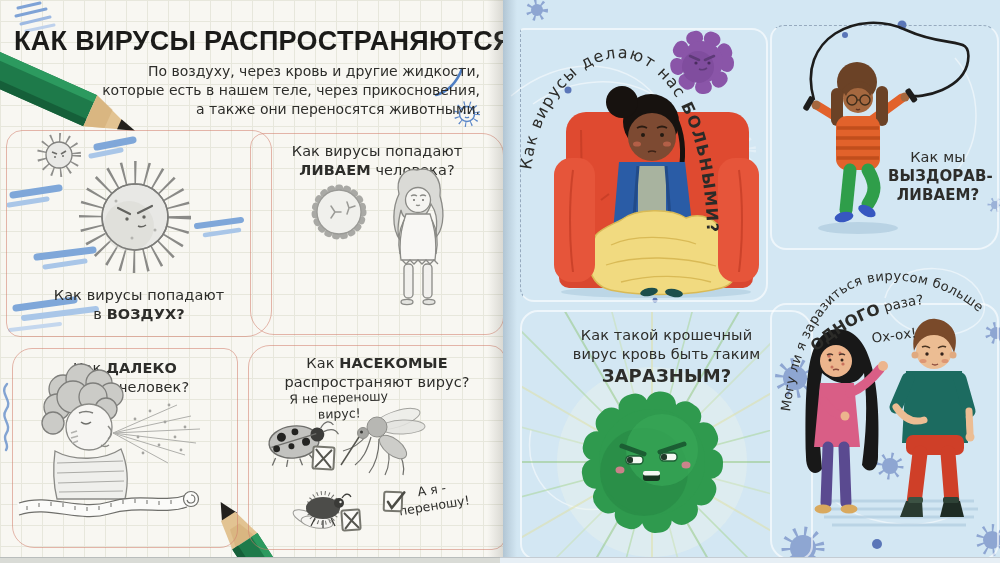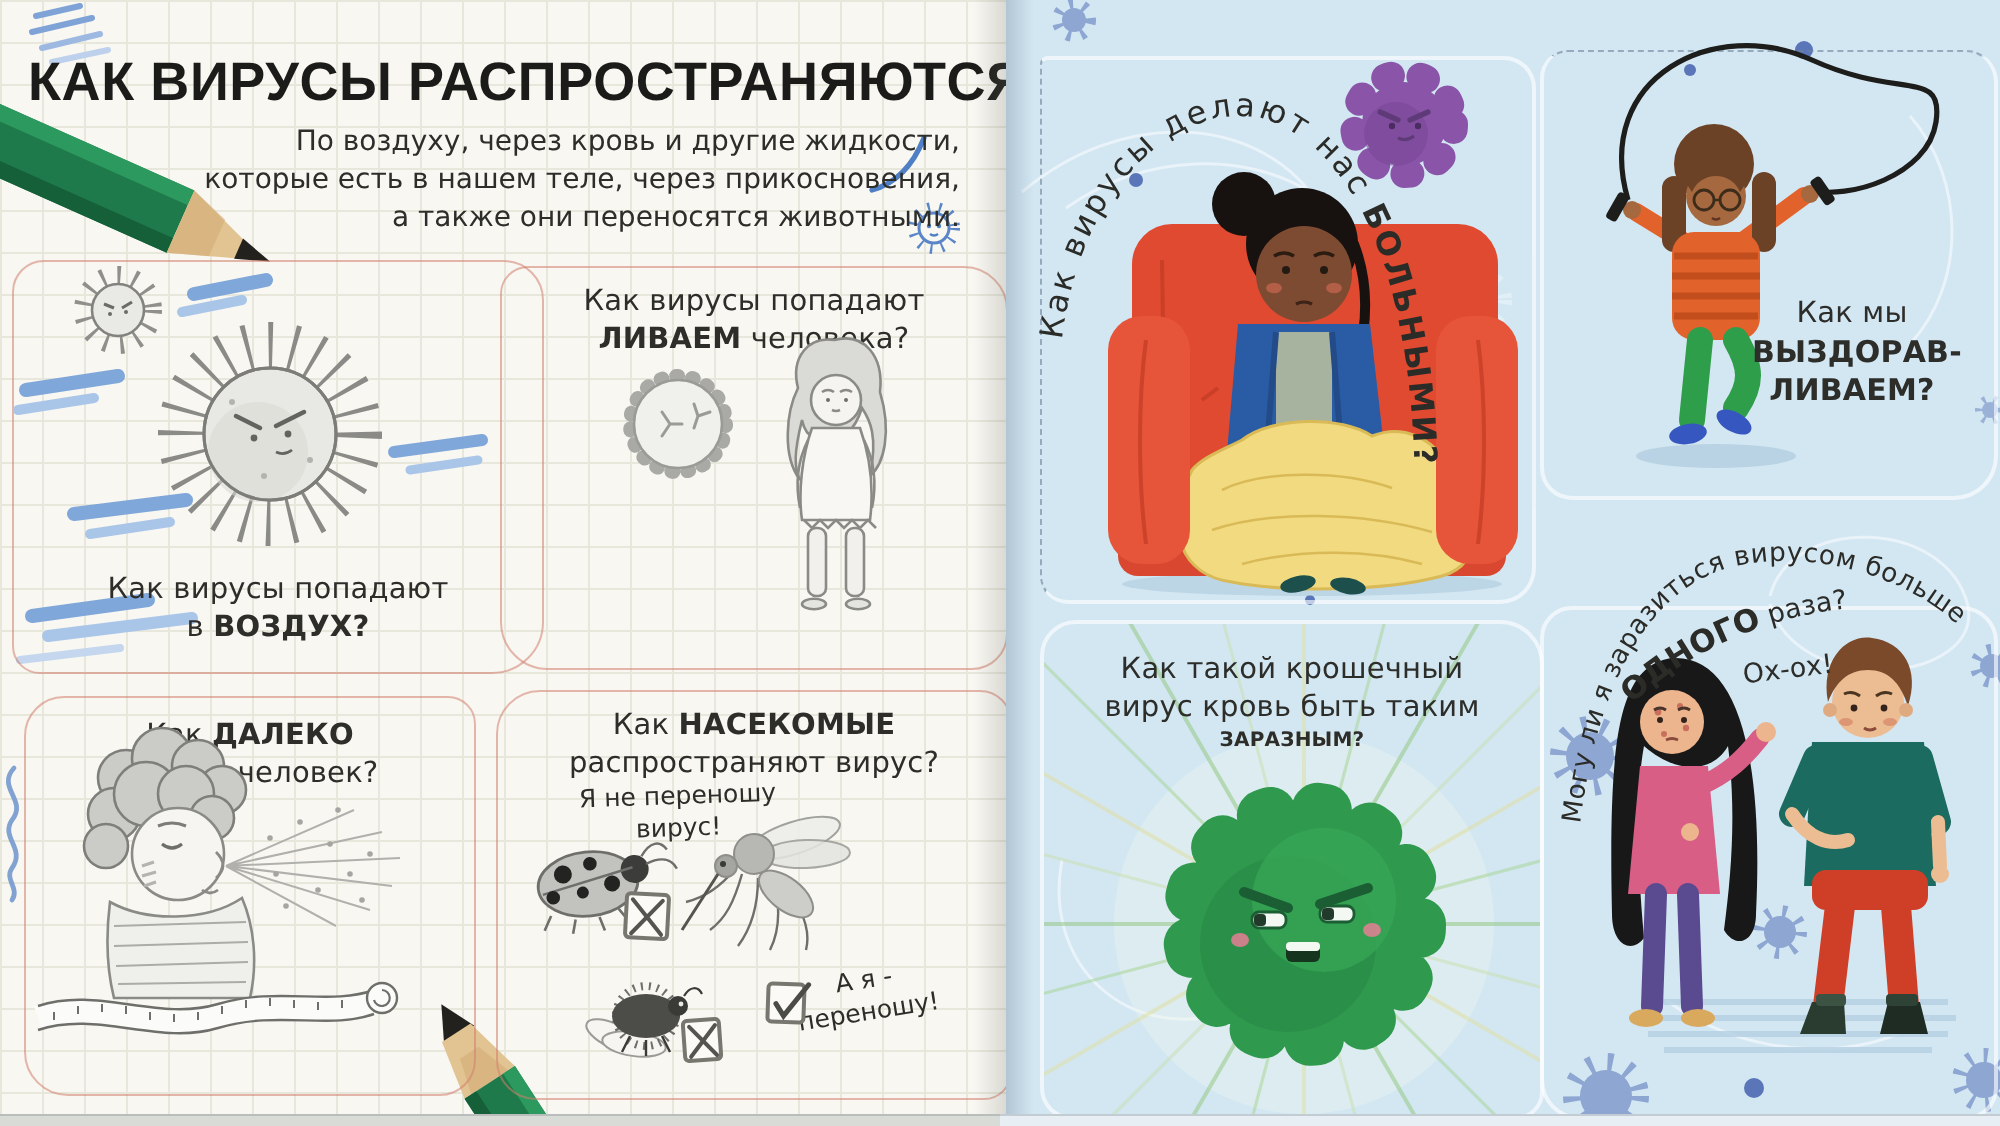--- a/index.html
+++ b/index.html
@@ -391,28 +391,28 @@
           <path d="M85 96 L88 96" stroke="#3d2c1a" stroke-width="1.2"></path>
           <path d="M84 105 Q86 106.5 88 105" stroke="#5e3323" stroke-width="1.3" fill="none"></path>
           <rect x="64" y="112" width="44" height="54" rx="11" fill="#e2622b"></rect>
           <path d="M65 124 h42 M64 134 h44 M64 144 h44 M65 154 h42" stroke="#c14e1c" stroke-width="3.4" fill="none"></path>
           <path d="M78 166 L74 206" stroke="#2f9e4a" stroke-width="13" stroke-linecap="round" fill="none"></path>
           <path d="M96 166 C104 180 104 188 96 200" stroke="#2f9e4a" stroke-width="13" stroke-linecap="round" fill="none"></path>
           <ellipse cx="72" cy="213" rx="9.5" ry="5" fill="#3757c0" transform="rotate(-10 72 213)"></ellipse>
           <ellipse cx="95" cy="207" rx="9.5" ry="5" fill="#3757c0" transform="rotate(28 95 207)"></ellipse>
         </g>
       </svg>
-      <div class="abs q" style="left:104px;top:122px;width:100px;">
+      <div class="abs q" style="left:116px;top:122px;width:100px;">
         <div><span>Как мы</span></div>
         <div style="font-size:15px;"><b>ВЫЗДОРАВ-</b></div>
         <div style="font-size:15px;"><b>ЛИВАЕМ?</b></div>
       </div>
     </div>
 
-    <div class="flapR" style="left:17px;top:310px;width:248px;height:246px;border-radius:18px 22px 14px 16px;overflow:hidden;">
+    <div class="flapR" style="left:17px;top:310px;width:248px;height:246px;border-radius:18px 22px 14px 16px;overflow:hidden;padding-left:41px;">
       <svg class="abs" style="left:0;top:0;width:248px;height:246px" viewBox="0 0 248 246">
         <circle cx="130" cy="150" r="95" fill="#eef6ec" opacity=".4"></circle>
         <g opacity=".5" stroke-linecap="round">
           <path d="M130 150 l260 0" stroke="#8fc57a" stroke-width="2"></path>
           <path d="M130 150 l251 67" stroke="#c8e0ad" stroke-width="1.6"></path>
           <path d="M130 150 l225 130" stroke="#dfdf9f" stroke-width="2"></path>
           <path d="M130 150 l184 184" stroke="#a5d490" stroke-width="1.6"></path>
           <path d="M130 150 l130 225" stroke="#8fc57a" stroke-width="2"></path>
           <path d="M130 150 l67 251" stroke="#c8e0ad" stroke-width="1.6"></path>
           <path d="M130 150 l0 260" stroke="#dfdf9f" stroke-width="2"></path>
@@ -447,21 +447,21 @@
           <rect x="9" y="-8" width="6" height="6" rx="2" fill="#223a2a"></rect>
           <rect x="-9" y="9" width="17" height="10" rx="3" fill="#16351f"></rect>
           <rect x="-9" y="9" width="17" height="4.5" rx="2" fill="#f4f8f2"></rect>
           <ellipse cx="-32" cy="8" rx="4.5" ry="3.5" fill="#e77f95" opacity=".85"></ellipse>
           <ellipse cx="34" cy="3" rx="4.5" ry="3.5" fill="#e77f95" opacity=".85"></ellipse>
         </g>
       </svg>
       <div class="abs q" style="left:0;right:0;top:14px;">
         <div><span>Как такой крошечный</span></div>
         <div><span>вирус кровь быть таким</span></div>
-        <div style="font-size:10px;"><b>ЗАРАЗНЫМ?</b></div>
+        <div style="font-size:18px;"><b>ЗАРАЗНЫМ?</b></div>
       </div>
     </div>
 
     <div class="flapR" style="left:267px;top:303px;width:225px;height:253px;border-radius:16px 18px 16px 20px;">
       <svg class="abs" style="left:0;top:0;width:225px;height:253px" viewBox="0 0 225 253">
         <g stroke="#b5d0e2" stroke-width="3" opacity=".8">
           <path d="M52 196 h150 M46 204 h160 M52 212 h150 M60 220 h134"></path>
         </g>
         <g>
           <path d="M64 24 C38 28 32 60 34 152 C34 168 44 172 50 164 C46 120 46 90 50 68 C66 82 84 82 92 68 C96 100 94 130 90 160 C96 170 106 166 106 152 C110 70 96 22 64 24 Z" fill="#181818"></path>

